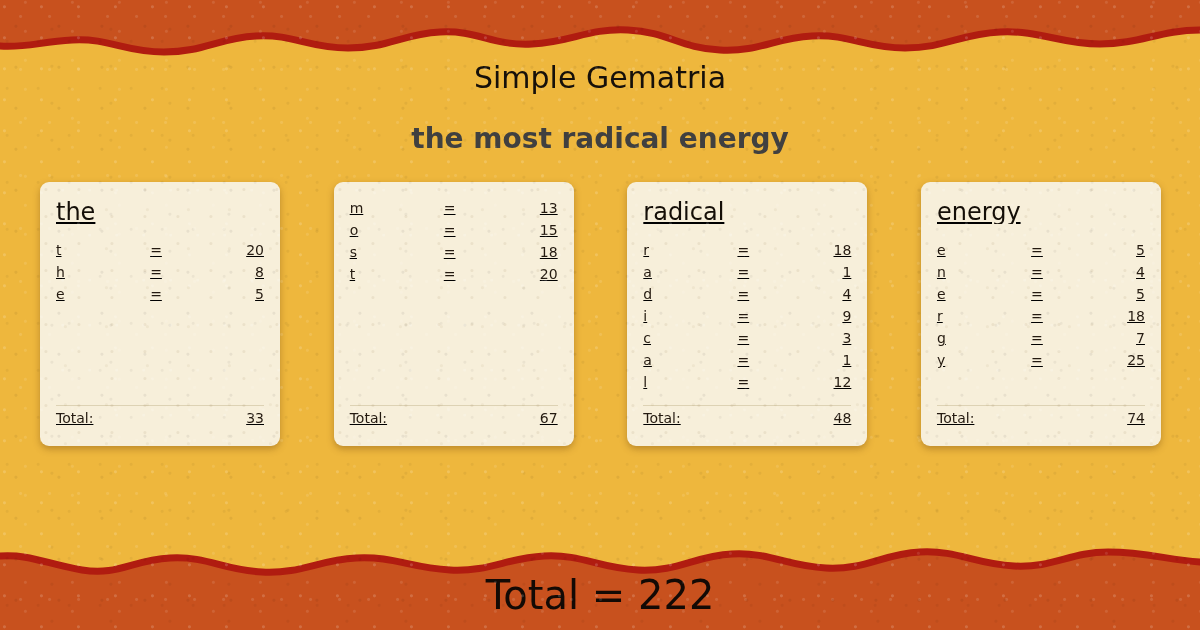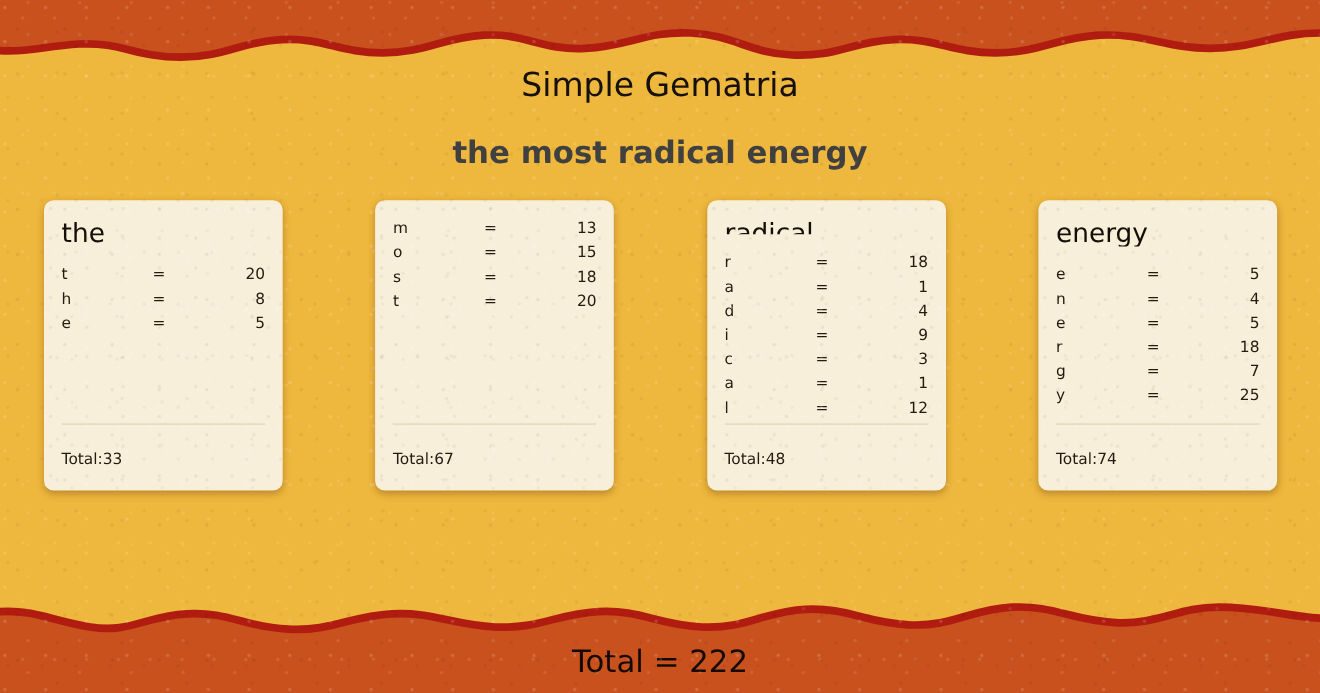--- a/index.html
+++ b/index.html
@@ -92,30 +92,31 @@
     left: 40px;
     top: 182px;
     width: 1121px;
     height: 264px;
     display: flex;
     justify-content: space-between;
     z-index: 4;
   }
 
   .card {
-    width: 217px;
+    width: 240px;
     height: 264px;
     background: #f7efda;
     border-radius: 9px;
     box-shadow: 0 3px 7px rgba(90,50,8,.34);
     padding: 18px 16px 0 16px;
     display: flex;
     flex-direction: column;
     position: relative;
     overflow: hidden;
+    text-decoration: underline;
   }
   .card::after {
     content: "";
     position: absolute;
     inset: 0;
     pointer-events: none;
     opacity: .35;
     background-image:
       radial-gradient(circle at 18% 28%, rgba(150,120,70,.30) 0 1px, transparent 2px),
       radial-gradient(circle at 62% 71%, rgba(150,120,70,.22) 0 1px, transparent 2px),
@@ -157,34 +158,35 @@
   .lr-val {
     width: 34px;
     flex: 0 0 34px;
     text-align: right;
   }
 
   .card-footer {
     flex: 0 0 auto;
     border-top: 1px solid #ddd2b4;
     margin: 0 0 20px 0;
-    padding-top: 24px;
+    padding-top: 4px;
     display: flex;
+    justify-content: space-between;
     align-items: baseline;
     font-size: 14px;
     color: #241a10;
   }
 
   
   .grand-total {
     position: absolute;
     left: 0; right: 0;
     bottom: 12px;
     text-align: center;
-    font-size: 28px;
+    font-size: 40px;
     color: #130a05;
     z-index: 5;
     white-space: nowrap;
   }
 </style>
 </head>
 <body>
 
 <div class="stage">
 

